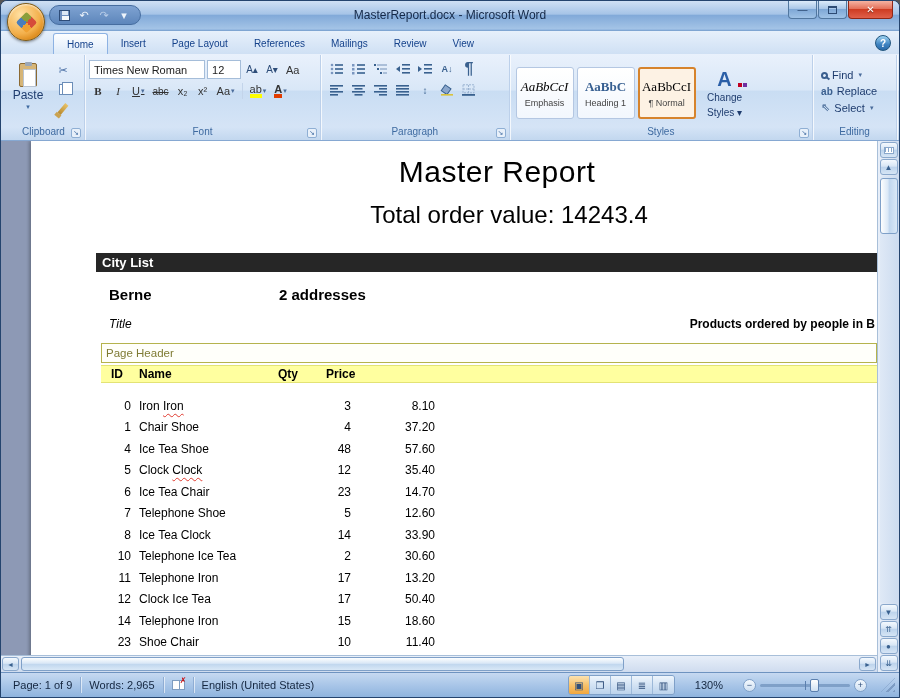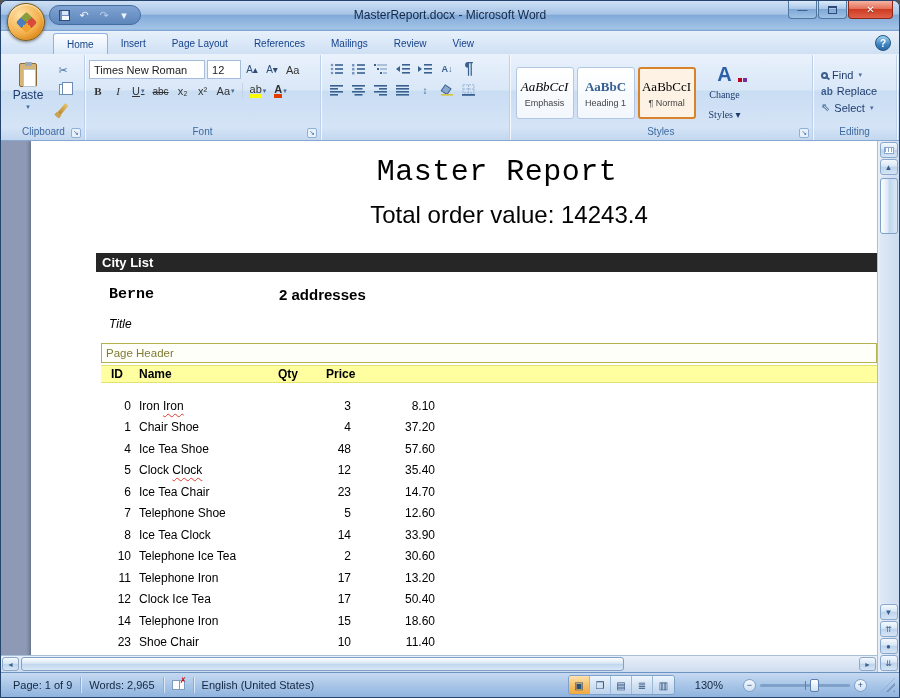--- a/index.html
+++ b/index.html
@@ -113,44 +113,44 @@
     display:flex; flex-direction:column; align-items:center; justify-content:center; gap:3px; }
   .stylebox.sel { border:2px solid #d6832c; background:#fdf2e4; }
   .preview { font-size:13px; color:#000; font-family:"Liberation Serif", serif; }
   .preview.em { font-style:italic; }
   .preview.h1 { font-weight:bold; color:#365f91; }
   .sname { font-size:9px; color:#444; }
   .chstyles { width:52px; display:flex; flex-direction:column; align-items:center; gap:1px; padding-top:2px; }
   .csA { font-size:20px; font-weight:bold; color:#2b5fa7; line-height:20px; position:relative; }
   .csA i { position:absolute; right:-10px; bottom:2px; width:4px; height:4px; background:#c00020; }
   .csA i + i { right:-15px; background:#7030a0; }
-  .cs-label { font-size:10px; color:#1e3c6e; text-align:center; line-height:20px;font-family:Liberation Serif, serif; }
+  .cs-label { font-size:10px; color:#1e3c6e; text-align:center; line-height:15px; }
 
   
   .g-editing { width:88px; }
   .g-editing .gbody { display:flex; flex-direction:column; justify-content:center; gap:4px; padding-left:6px; }
   .editrow { display:flex; align-items:center; gap:4px; font-size:11px; color:#1e3c6e; }
   .mag { width:7px; height:7px; border:2px solid #3a5f8f; border-radius:50%; position:relative; }
   .mag::after { content:""; position:absolute; width:5px; height:2px; background:#3a5f8f; right:-4px; bottom:-2px; transform:rotate(40deg); }
   .rep-ico { font-size:10px; color:#3a5f8f; font-weight:bold; }
   .sel-ico { font-size:11px; color:#3a5f8f; }
 
   
   .dockarea { flex:1; display:flex; min-height:0; }
   .docmain { flex:1; display:flex; flex-direction:column; min-width:0; }
   .canvas { flex:1; position:relative; overflow:hidden; background:#8d99b5; }
   .page { position:absolute; left:30px; top:0; right:0; bottom:-40px; background:#fff;
     box-shadow:-2px 0 3px rgba(0,0,0,.25); color:#000; overflow:hidden; }
 
-  .doc-title { margin-top:14px; padding-left:86px; text-align:center; font-size:30px; letter-spacing:.5px;font-family:Liberation Mono, monospace; }
+  .doc-title { margin-top:14px; padding-left:86px; text-align:center; font-size:30px; letter-spacing:.5px; }
   .doc-subtitle { margin-top:12px; padding-left:110px; text-align:center; font-size:24px; }
   .band { margin:24px 0 0 65px; height:19px; background:#262626; color:#fff; font-weight:bold;
     font-size:13px; display:flex; align-items:center; padding-left:6px; }
   .cityline { margin:14px 0 0 78px; font-size:15px; font-weight:bold; display:flex; }
-  .cityline .city { width:170px;font-family:Liberation Mono, monospace; }
+  .cityline .city { width:170px; }
   .labline { margin:14px 0 0 78px; font-size:12px; display:flex; justify-content:space-between; padding-right:2px; }
   .lab-left { font-style:italic; }
   .lab-right { font-weight:bold; }
   .ph-box { margin:12px 0 0 70px; height:20px; border:1px solid #b5b34d; color:#7f7b33; font-size:11.5px;
     display:flex; align-items:center; padding-left:4px; background:#fffffa; }
   .thead { margin:2px 0 0 70px; height:18px; background:#ffff9f; border-top:1px solid #e3e375; border-bottom:1px solid #e3e375;
     display:grid; grid-template-columns:38px 139px 48px 1fr; align-items:center; font-size:12px; font-weight:bold; }
   .thead .h-id { padding-left:10px; }
   .trows { margin:12px 0 0 70px; }
   .trow { display:grid; grid-template-columns:30px 178px 42px 84px; align-items:center; height:21.5px; font-size:12px; }
@@ -426,20 +426,22 @@
           <div class="pic">
             <svg width="14" height="12">
                 <rect x="1" y="0.8" width="11" height="8" fill="none" stroke="#9cb4d2" stroke-width="1" stroke-dasharray="2 1"></rect>
                 <line x1="6.5" y1="1" x2="6.5" y2="9" stroke="#9cb4d2" stroke-dasharray="2 1"></line>
                 <line x1="1" y1="5" x2="12" y2="5" stroke="#9cb4d2" stroke-dasharray="2 1"></line>
                 <rect x="0" y="10" width="13" height="1.8" fill="#39618f"></rect>
               </svg>
           </div>
         </div>
       </div>
+      <div class="glabel"><span>Paragraph</span>
+        <span class="launcher">↘</span></div>
     </div>
 
     <div class="rgroup g-styles">
       <div class="gbody">
         <div class="stylebox">
           <div class="preview em">AaBbCcI</div>
           <div class="sname">Emphasis</div>
         </div>
         <div class="stylebox">
           <div class="preview h1">AaBbC</div>
@@ -485,20 +487,21 @@
         <div class="page">
           <div class="doc-title">Master Report</div>
           <div class="doc-subtitle">Total order value: 14243.4</div>
           <div class="band">City List</div>
           <div class="cityline">
             <span class="city">Berne</span>
             <span>2 addresses</span>
           </div>
           <div class="labline">
             <span class="lab-left">Title</span>
+            <span class="lab-right">Products ordered by people in B</span>
           </div>
           <div class="ph-box">Page Header</div>
           <div class="thead">
             <span class="h-id">ID</span>
             <span>Name</span>
             <span>Qty</span>
             <span>Price</span>
           </div>
           <div class="trows">
 

